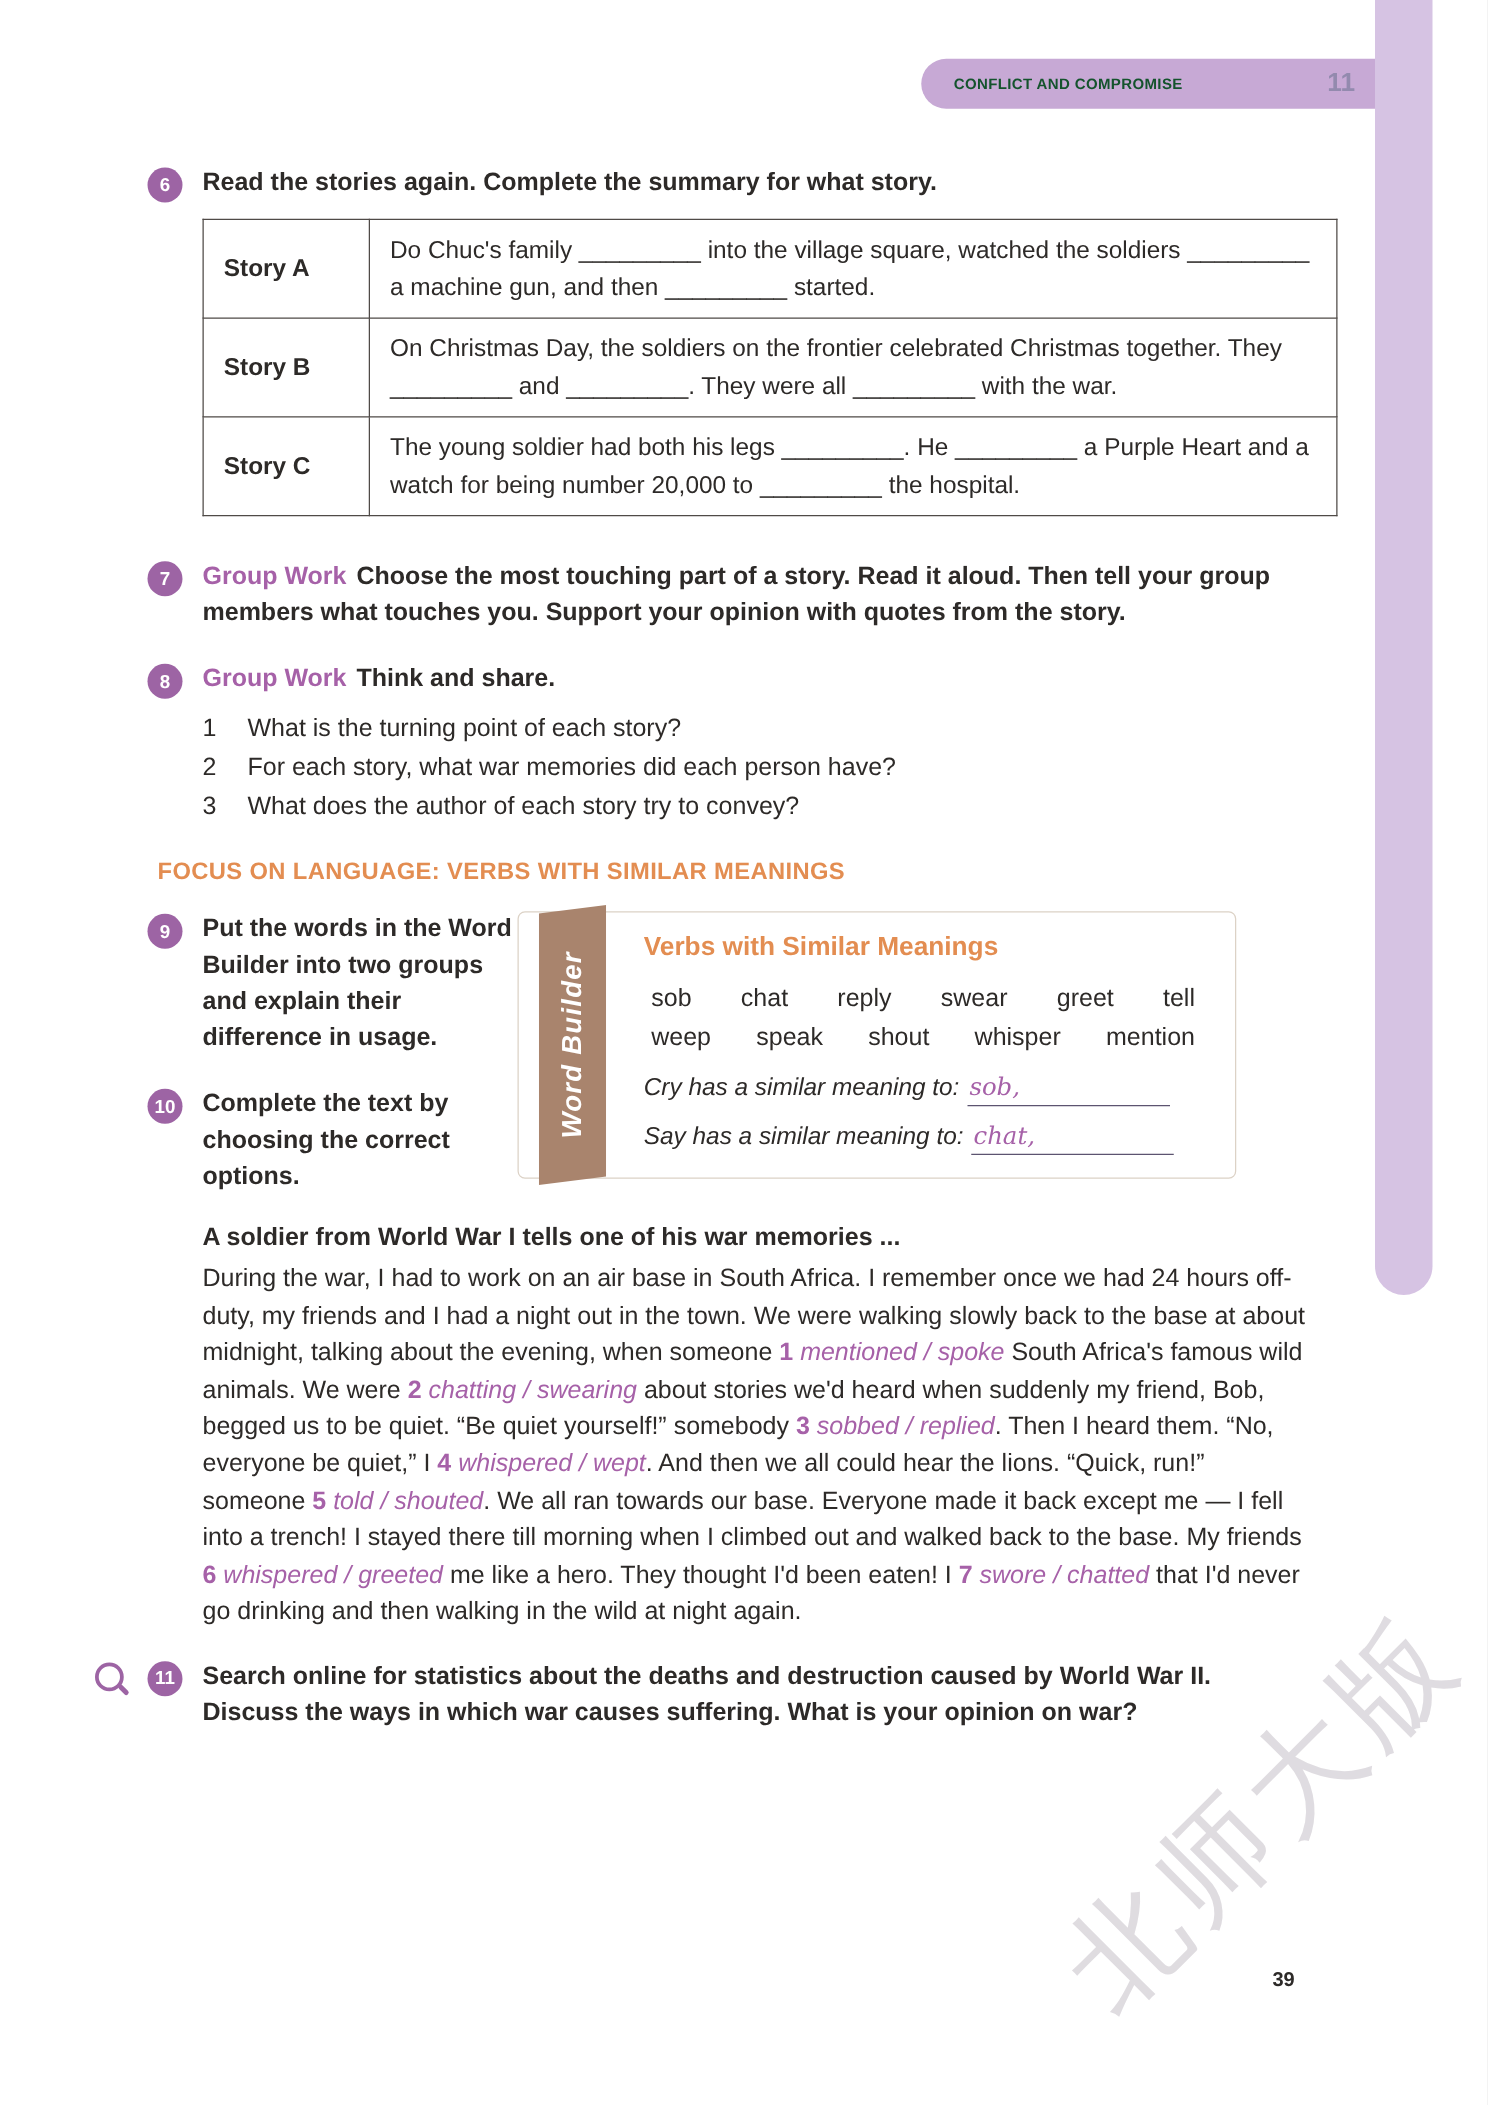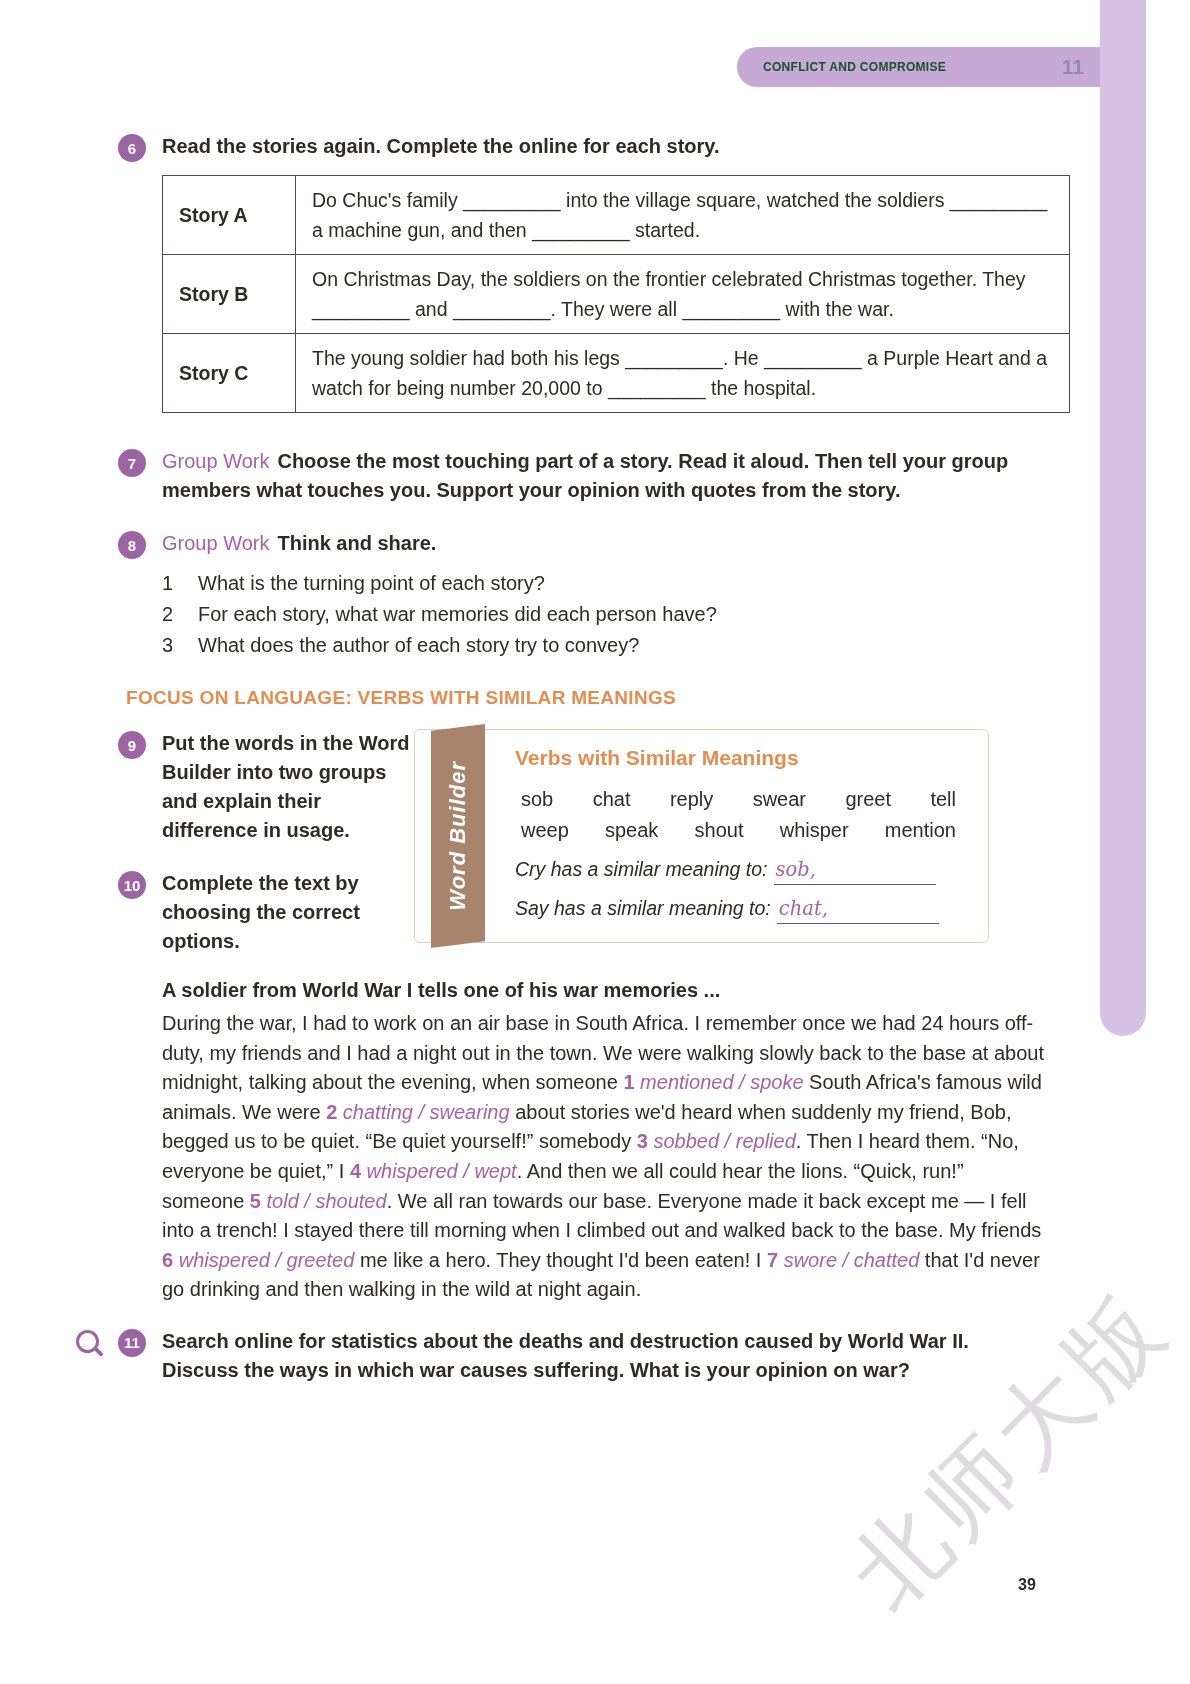--- a/index.html
+++ b/index.html
@@ -25,21 +25,21 @@
   
   .content{position:absolute; left:118px; top:132px; width:922px; z-index:2;}
   .ex{display:flex; gap:16px;}
   .badge{
     flex:0 0 28px; width:28px; height:28px; border-radius:50%;
     background:#9d64a4; color:#fff; font-weight:bold; font-size:15px;
     display:flex; align-items:center; justify-content:center; margin-top:2px;
   }
   .ex-body{flex:1; min-width:0;}
   .bold{font-weight:bold; font-size:20px; line-height:29px; margin:0;}
-  .gw{color:#a661a8; font-weight:normal; font-size:20px; margin-right:8px;}
+  .gw{color:#a661a8; font-weight:bold; font-size:20px; margin-right:8px;}
 
   
   table.summary{border-collapse:collapse; width:908px; margin-top:14px; border:1.5px solid #4f4a47;}
   table.summary td{border:1px solid #4f4a47; padding:9px 16px; font-size:19.5px; line-height:30px;}
   td.story-label{width:100px; font-weight:bold; vertical-align:middle; white-space:nowrap;}
 
   
   .questions{margin-top:10px;}
   .q-row{display:flex; font-size:20px; line-height:31px;}
   .q-num{width:36px; flex:0 0 36px;}
@@ -117,21 +117,21 @@
   <div class="header-band">
     <span class="header-title">CONFLICT AND COMPROMISE</span>
     <span class="header-num">11</span>
   </div>
 
   <div class="content">
 
     <section class="ex">
       <span class="badge">6</span>
       <div class="ex-body">
-        <p class="bold">Read the stories again. Complete the online for each story.</p>
+        <p class="bold">Read the stories again. Complete the summary for what story.</p>
         <table class="summary">
           <tbody>
               <tr>
             <td class="story-label">Story A</td>
             <td>Do Chuc's family _________ into the village square, watched the soldiers _________ a machine gun, and then _________ started.</td>
           </tr>
           <tr>
             <td class="story-label">Story B</td>
             <td>On Christmas Day, the soldiers on the frontier celebrated Christmas together. They _________ and _________. They were all _________ with the war.</td>
           </tr>

